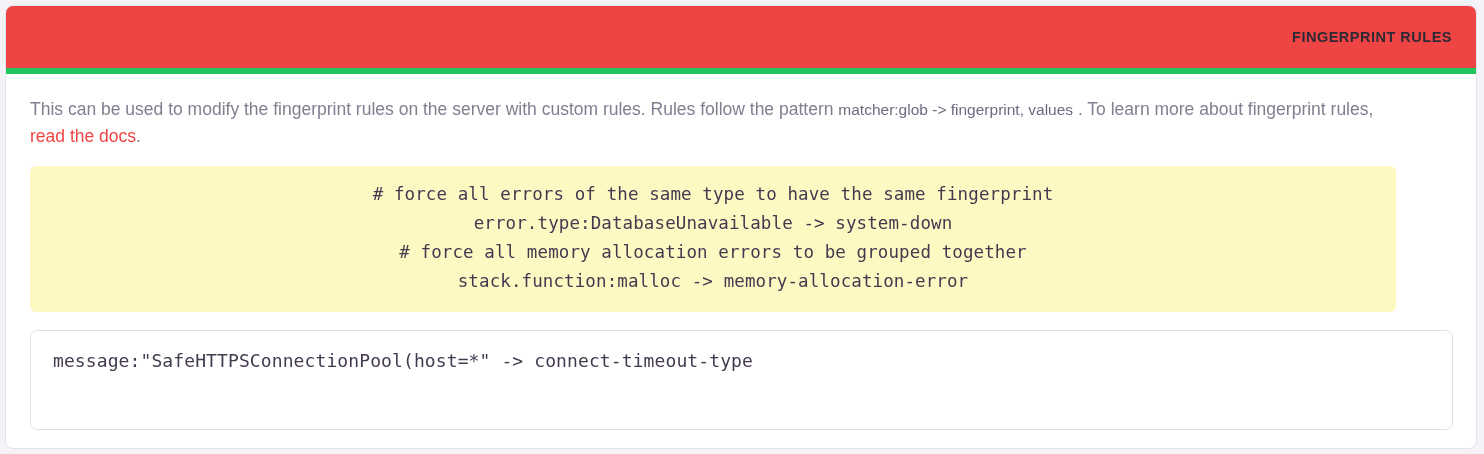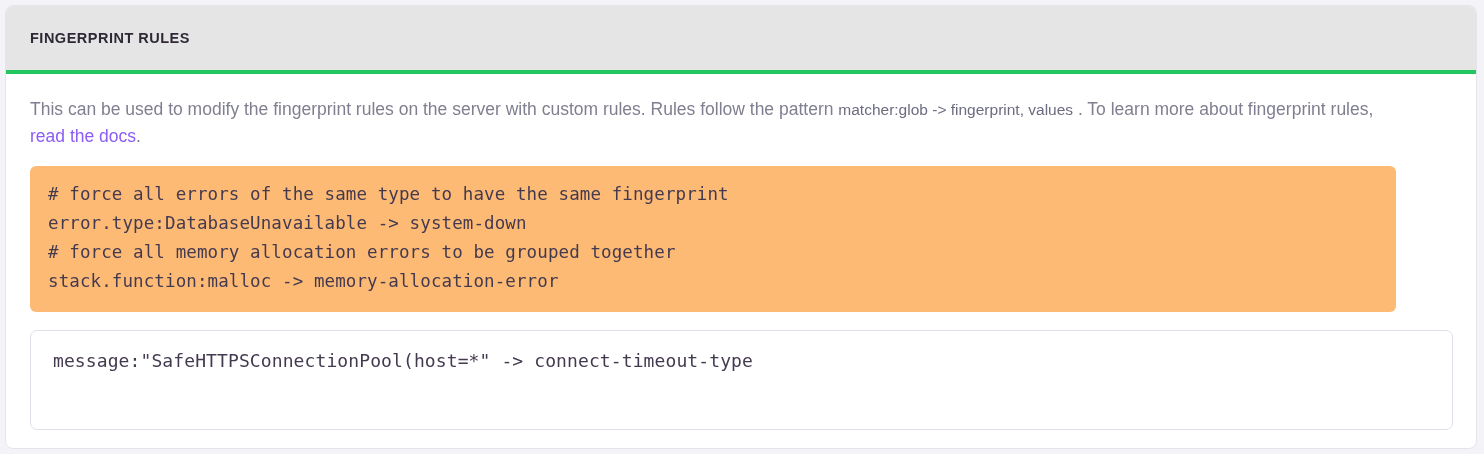--- a/index.html
+++ b/index.html
@@ -25,25 +25,26 @@
     box-sizing: border-box;
     background: #ffffff;
     border: 1px solid #e4e4ec;
     border-radius: 8px;
     overflow: hidden;
   }
 
   .panel-header {
     height: 68px;
     box-sizing: border-box;
-    background: #e5e5e5;
-    border-bottom: 4px solid #22c55e;
+    background: #ef4444;
+    border-bottom: 6px solid #22c55e;
     display: flex;
     align-items: center;
     padding: 0 24px;
+    justify-content: flex-end;
   }
 
   .panel-title {
     font-size: 14.5px;
     font-weight: bold;
     letter-spacing: 0.5px;
     color: #2f2936;
     text-transform: uppercase;
     line-height: 1;
   }
@@ -61,33 +62,34 @@
   }
 
   .description .inline-code {
     font-family: Liberation Sans, sans-serif;
     font-size: 15.5px;
     color: #6c6c81;
     white-space: pre;
   }
 
   .description .doc-link {
-    color: #8b5cf6;
+    color: #ef4444;
     text-decoration: none;
     cursor: pointer;
   }
 
   .code-block {
     box-sizing: border-box;
-    background: #fdba74;
+    background: #fef9c3;
     border-radius: 6px;
     padding: 14px 18px 16px 18px;
     margin: 0 0 18px 0;
     width: 1366px;
     min-height: 114px;
+    text-align: center;
   }
 
   .code-block pre {
     margin: 0;
     font-family: "DejaVu Sans Mono", "Liberation Mono", monospace;
     font-size: 17.5px;
     line-height: 29px;
     color: #443a50;
     white-space: pre;
     letter-spacing: 0.1px;

